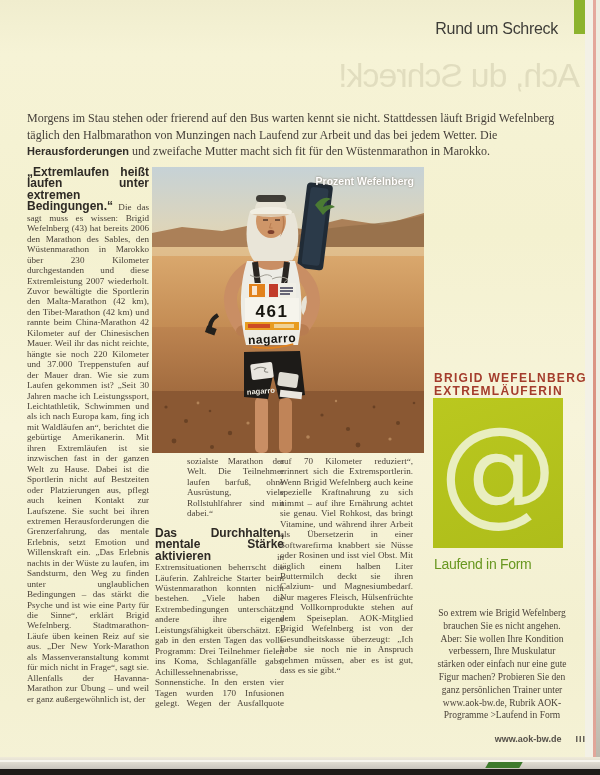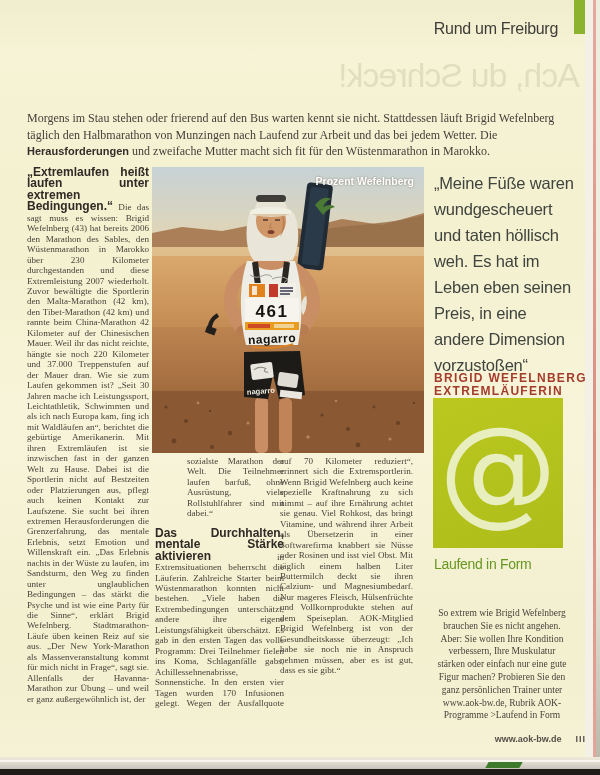--- a/index.html
+++ b/index.html
@@ -81,21 +81,21 @@
   .bottom-highlight{position:absolute;top:760px;left:0;width:600px;height:2px;background:#fbfaf4;opacity:.8;}
   .bottom-dark{position:absolute;top:769px;left:0;width:600px;height:6px;background:#1e1b18;}
   .bottom-green-mark{position:absolute;top:762px;left:487px;width:34px;height:6px;background:#3e7a2c;transform:skewX(-30deg);}
 </style>
 </head>
 <body>
 
 <div class="page">
 
   <div class="ghost">Ach, du Schreck!</div>
-  <div class="section-header">Rund um Freiburg</div>
+  <div class="section-header">Rund um Schreck</div>
   <div class="corner-tab"></div>
 
 
   <p class="intro"><span>Morgens im Stau stehen oder frierend auf den Bus warten kennt sie nicht. Stattdessen läuft Brigid Wefelnberg täglich den Halbmarathon von Munzingen nach Laufend zur Arbeit und das bei jedem Wetter. Die </span><b>Herausforderungen</b><span> und zweifache Mutter macht sich fit für den Wüstenmarathon in Marokko.</span></p>
 
   <div class="col col1"><span class="lead">„Extremlaufen heißt laufen unter extremen Bedingungen.“</span><span> Die das sagt muss es wissen: Brigid Wefelnberg (43) hat bereits 2006 den Marathon des Sables, den Wüstenmarathon in Marokko über 230 Kilometer durchgestanden und diese Extremleistung 2007 wiederholt. Zuvor bewältigte die Sportlerin den Malta-Marathon (42 km), den Tibet-Marathon (42 km) und rannte beim China-Marathon 42 Kilometer auf der Chinesischen Mauer. Weil ihr das nicht reichte, hängte sie noch 220 Kilometer und 37.000 Treppenstufen auf der Mauer dran. Wie sie zum Laufen gekommen ist? „Seit 30 Jahren mache ich Leistungssport, Leichtathletik, Schwimmen und als ich nach Europa kam, fing ich mit Waldläufen an“, berichtet die gebürtige Amerikanerin. Mit ihren Extremläufen ist sie inzwischen fast in der ganzen Welt zu Hause. Dabei ist die Sportlerin nicht auf Bestzeiten oder Platzierungen aus, pflegt auch keinen Kontakt zur Laufszene. Sie sucht bei ihren extremen Herausforderungen die Grenzerfahrung, das mentale Erlebnis, setzt Emotion und Willenskraft ein. „Das Erlebnis nachts in der Wüste zu laufen, im Sandsturm, den Weg zu finden unter unglaublichen Bedingungen – das stärkt die Psyche und ist wie eine Party für die Sinne“, erklärt Brigid Wefelnberg. Stadtmarathon-Läufe üben keinen Reiz auf sie aus. „Der New York-Marathon als Massenveranstaltung kommt für mich nicht in Frage“, sagt sie. Allenfalls der Havanna-Marathon zur Übung – und weil er ganz außergewöhnlich ist, der</span></div>
 
   <figure class="photo">
     <svg viewBox="0 0 272 286" xmlns="http://www.w3.org/2000/svg">
       <defs>
@@ -198,21 +198,20 @@
         <ellipse cx="119" cy="65" rx="3.4" ry="2" fill="#7d3f2c"></ellipse>
       </g>
     </svg>
     <div class="photo-caption">Prozent Wefelnberg</div>
   </figure>
 
   <div class="col col2"><span class="block-p">sozialste Marathon der Welt. Die Teilnehmer laufen barfuß, ohne Ausrüstung, viele Rollstuhlfahrer sind mit dabei.“</span><span class="lead">Das Durchhalten, mentale Stärke aktivieren</span><span> in Extremsituationen beherrscht die Läuferin. Zahlreiche Starter beim Wüstenmarathon konnten nicht bestehen. „Viele haben die Extrembedingungen unterschätzt, andere ihre eigene Leistungsfähigkeit überschätzt. Es gab in den ersten Tagen das volle Programm: Drei Teilnehmer fielen ins Koma, Schlaganfälle gabs, Achillessehnenabrisse, Sonnenstiche. In den ersten vier Tagen wurden 170 Infusionen gelegt. Wegen der Ausfallquote von 20 Prozent wurde die Königsetappe am vierten Tag von 90</span></div>
 
   <div class="col col3">auf 70 Kilometer reduziert“, erinnert sich die Extremsportlerin. Wenn Brigid Wefelnberg auch keine spezielle Kraftnahrung zu sich nimmt – auf ihre Ernährung achtet sie genau. Viel Rohkost, das bringt Vitamine, und während ihrer Arbeit als Übersetzerin in einer Softwarefirma knabbert sie Nüsse oder Rosinen und isst viel Obst. Mit täglich einem halben Liter Buttermilch deckt sie ihren Calzium- und Magnesiumbedarf. Nur mageres Fleisch, Hülsenfrüchte und Vollkornprodukte stehen auf dem Speiseplan. AOK-Mitglied Brigid Wefelnberg ist von der Gesundheitskasse überzeugt: „Ich habe sie noch nie in Anspruch nehmen müssen, aber es ist gut, dass es sie gibt.“</div>
 
-  <div class="pullquote">„Meine Füße waren wundgescheuert und taten höllisch weh. Es hat im Leben eben seinen Preis, in eine andere Dimension vorzustoßen“</div>
 
   <div class="attribution">
     <span>BRIGID WEFELNBERG,</span>
     <span>EXTREMLÄUFERIN</span>
   </div>
 
   <div class="at-box">
     <span class="at-glyph">@</span>
   </div>
 

